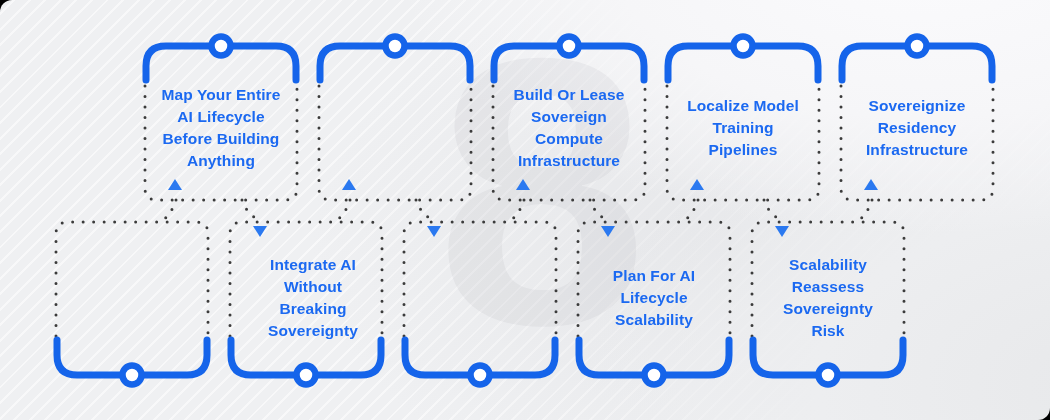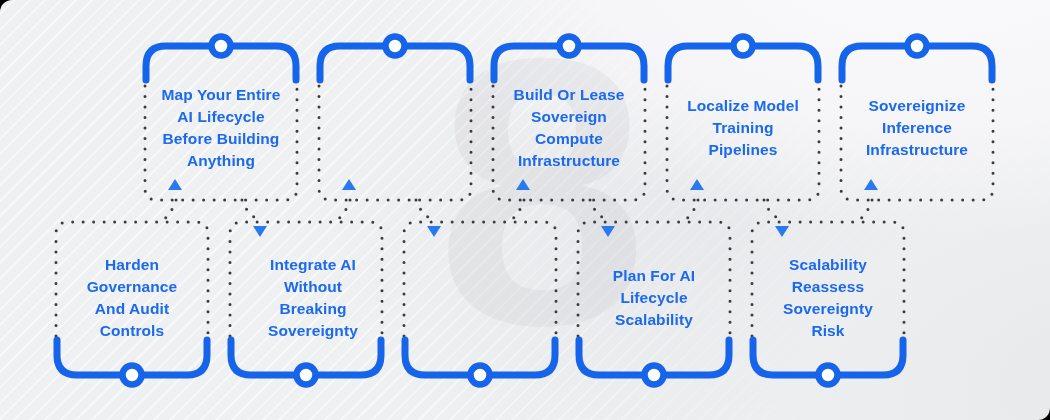--- a/index.html
+++ b/index.html
@@ -113,30 +113,24 @@
 Compute
 Infrastructure</div>
   </div>
   <div class="card top" style="left:664px">
     <div class="label">Localize Model
 Training
 Pipelines</div>
   </div>
   <div class="card top" style="left:838px">
     <div class="label">Sovereignize
-Inference
+Residency
 Infrastructure</div>
   </div>
 
-  <div class="card bot" style="left:53px">
-    <div class="label">Harden
-Governance
-And Audit
-Controls</div>
-  </div>
   <div class="card bot" style="left:234px">
     <div class="label">Integrate AI
 Without
 Breaking
 Sovereignty</div>
   </div>
   <div class="card bot" style="left:575px">
     <div class="label">Plan For AI
 Lifecycle
 Scalability</div>

